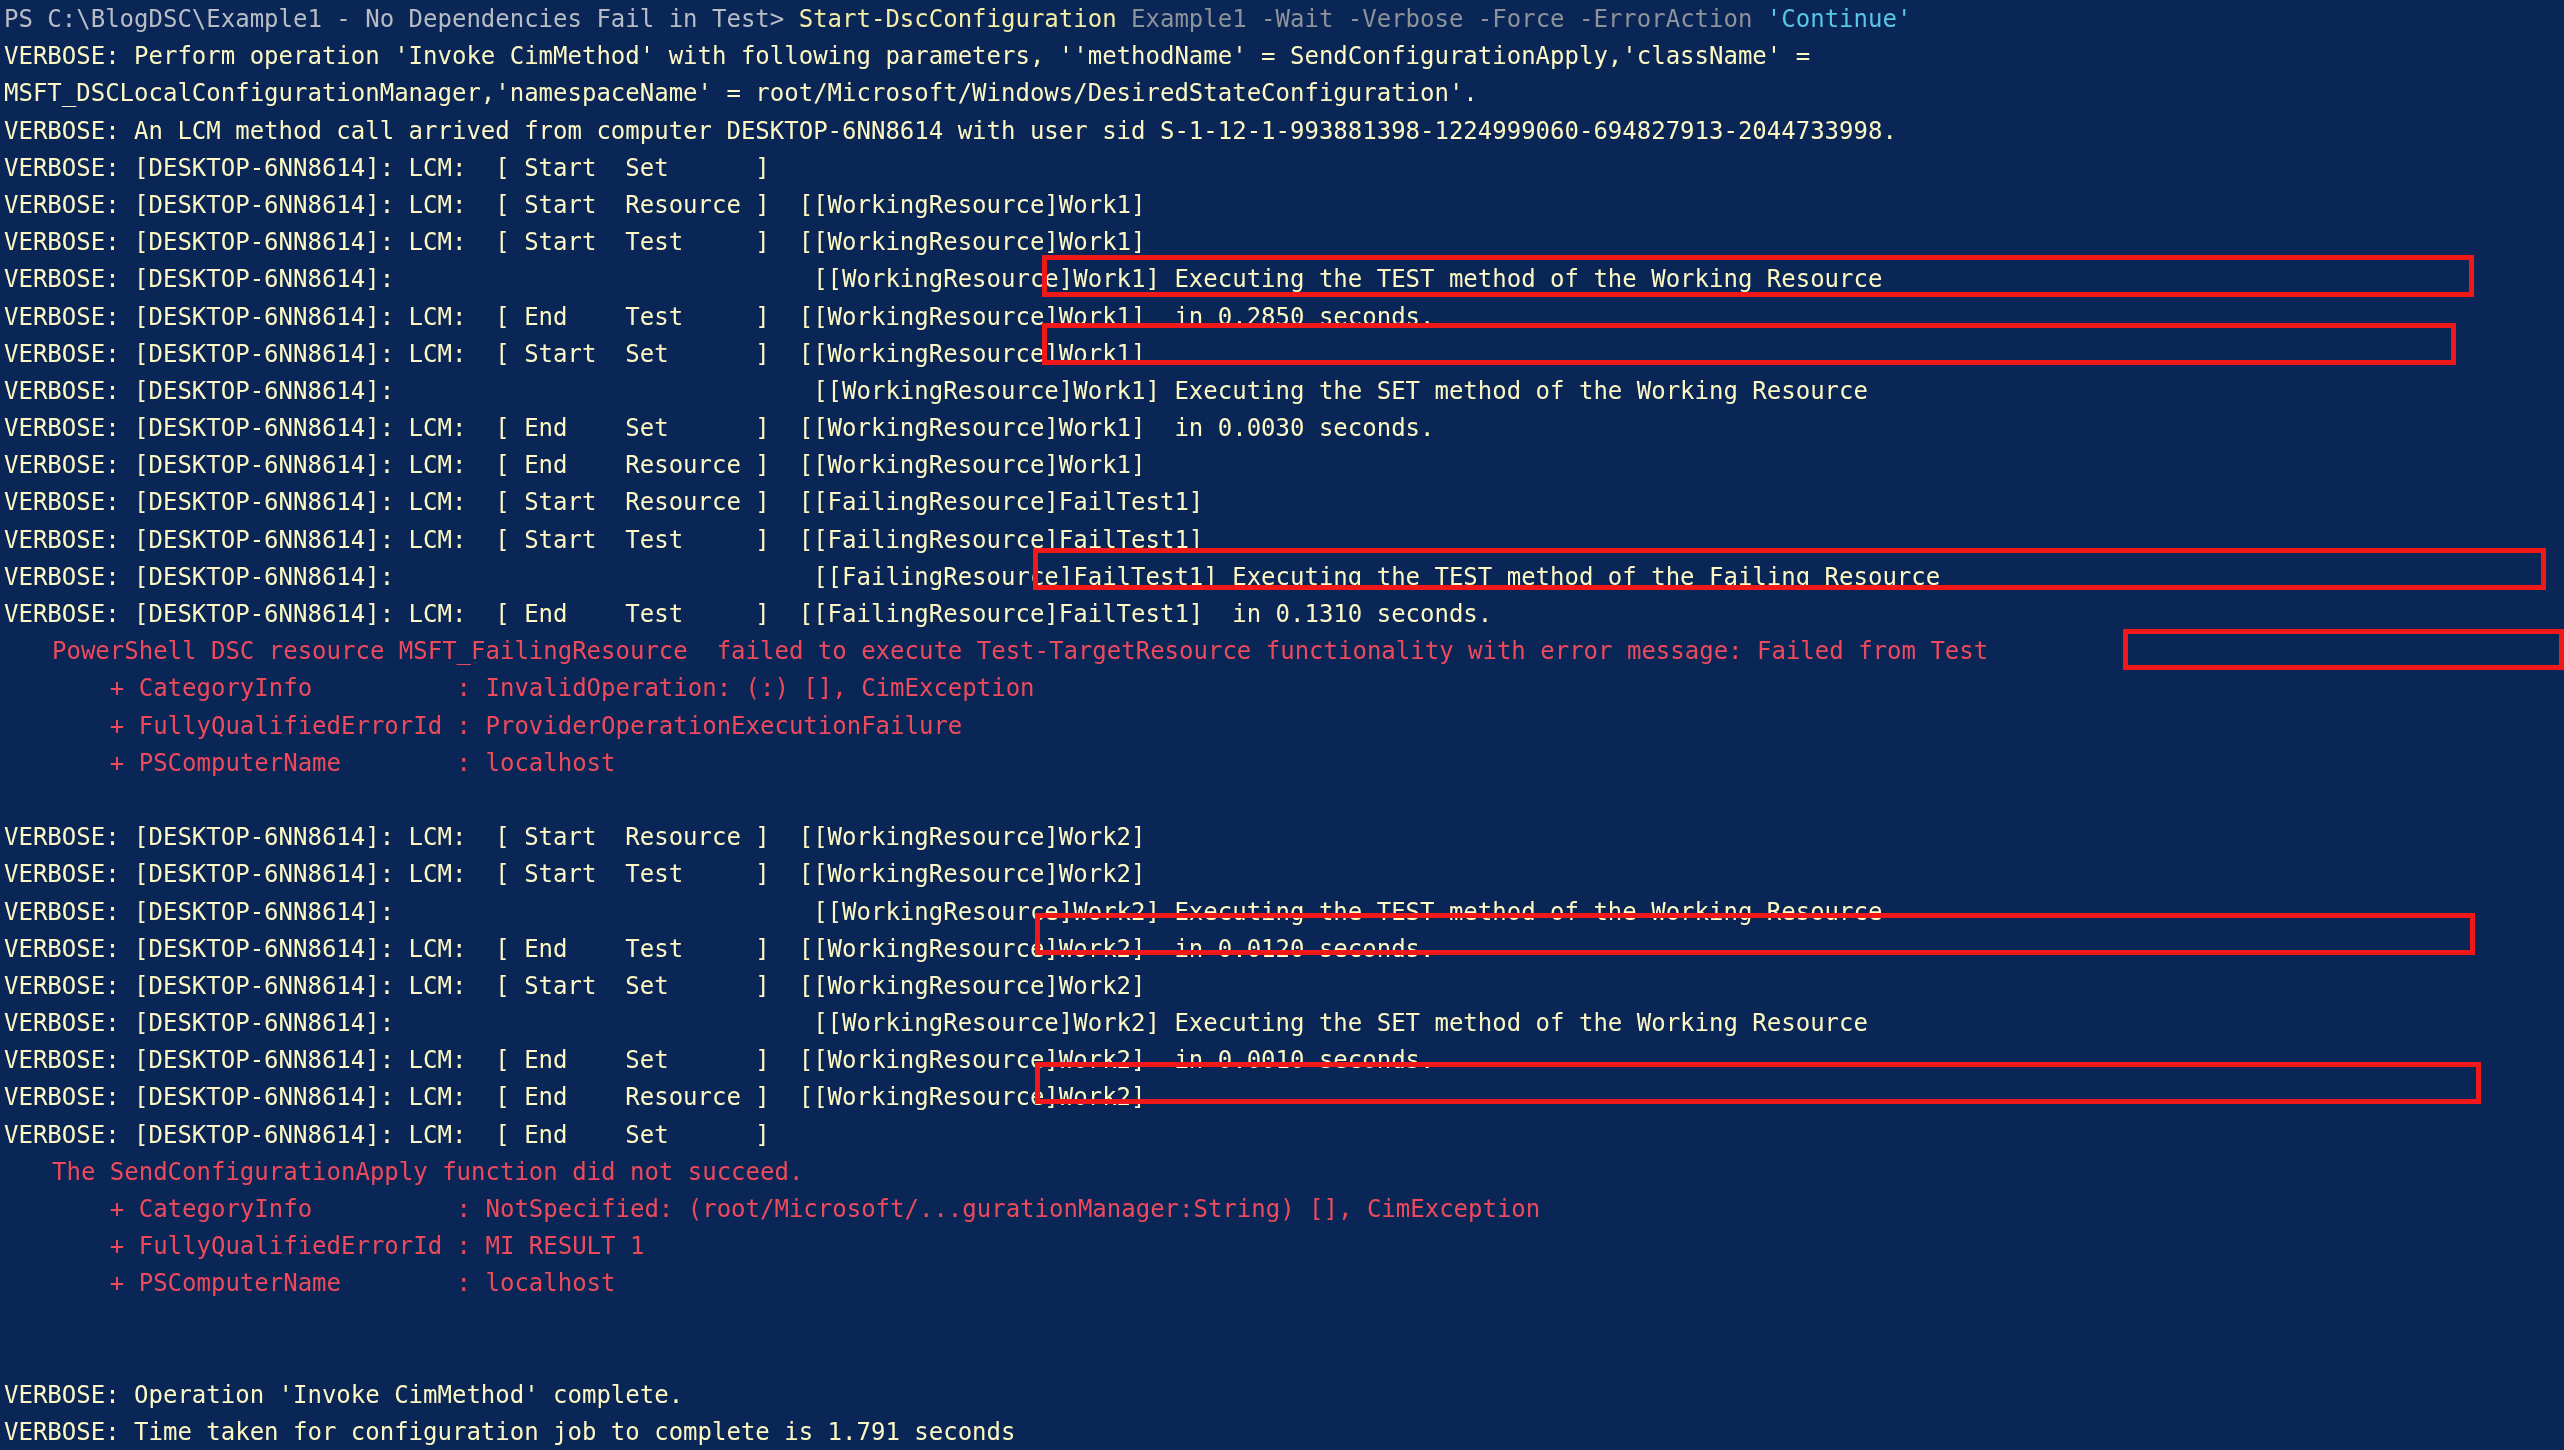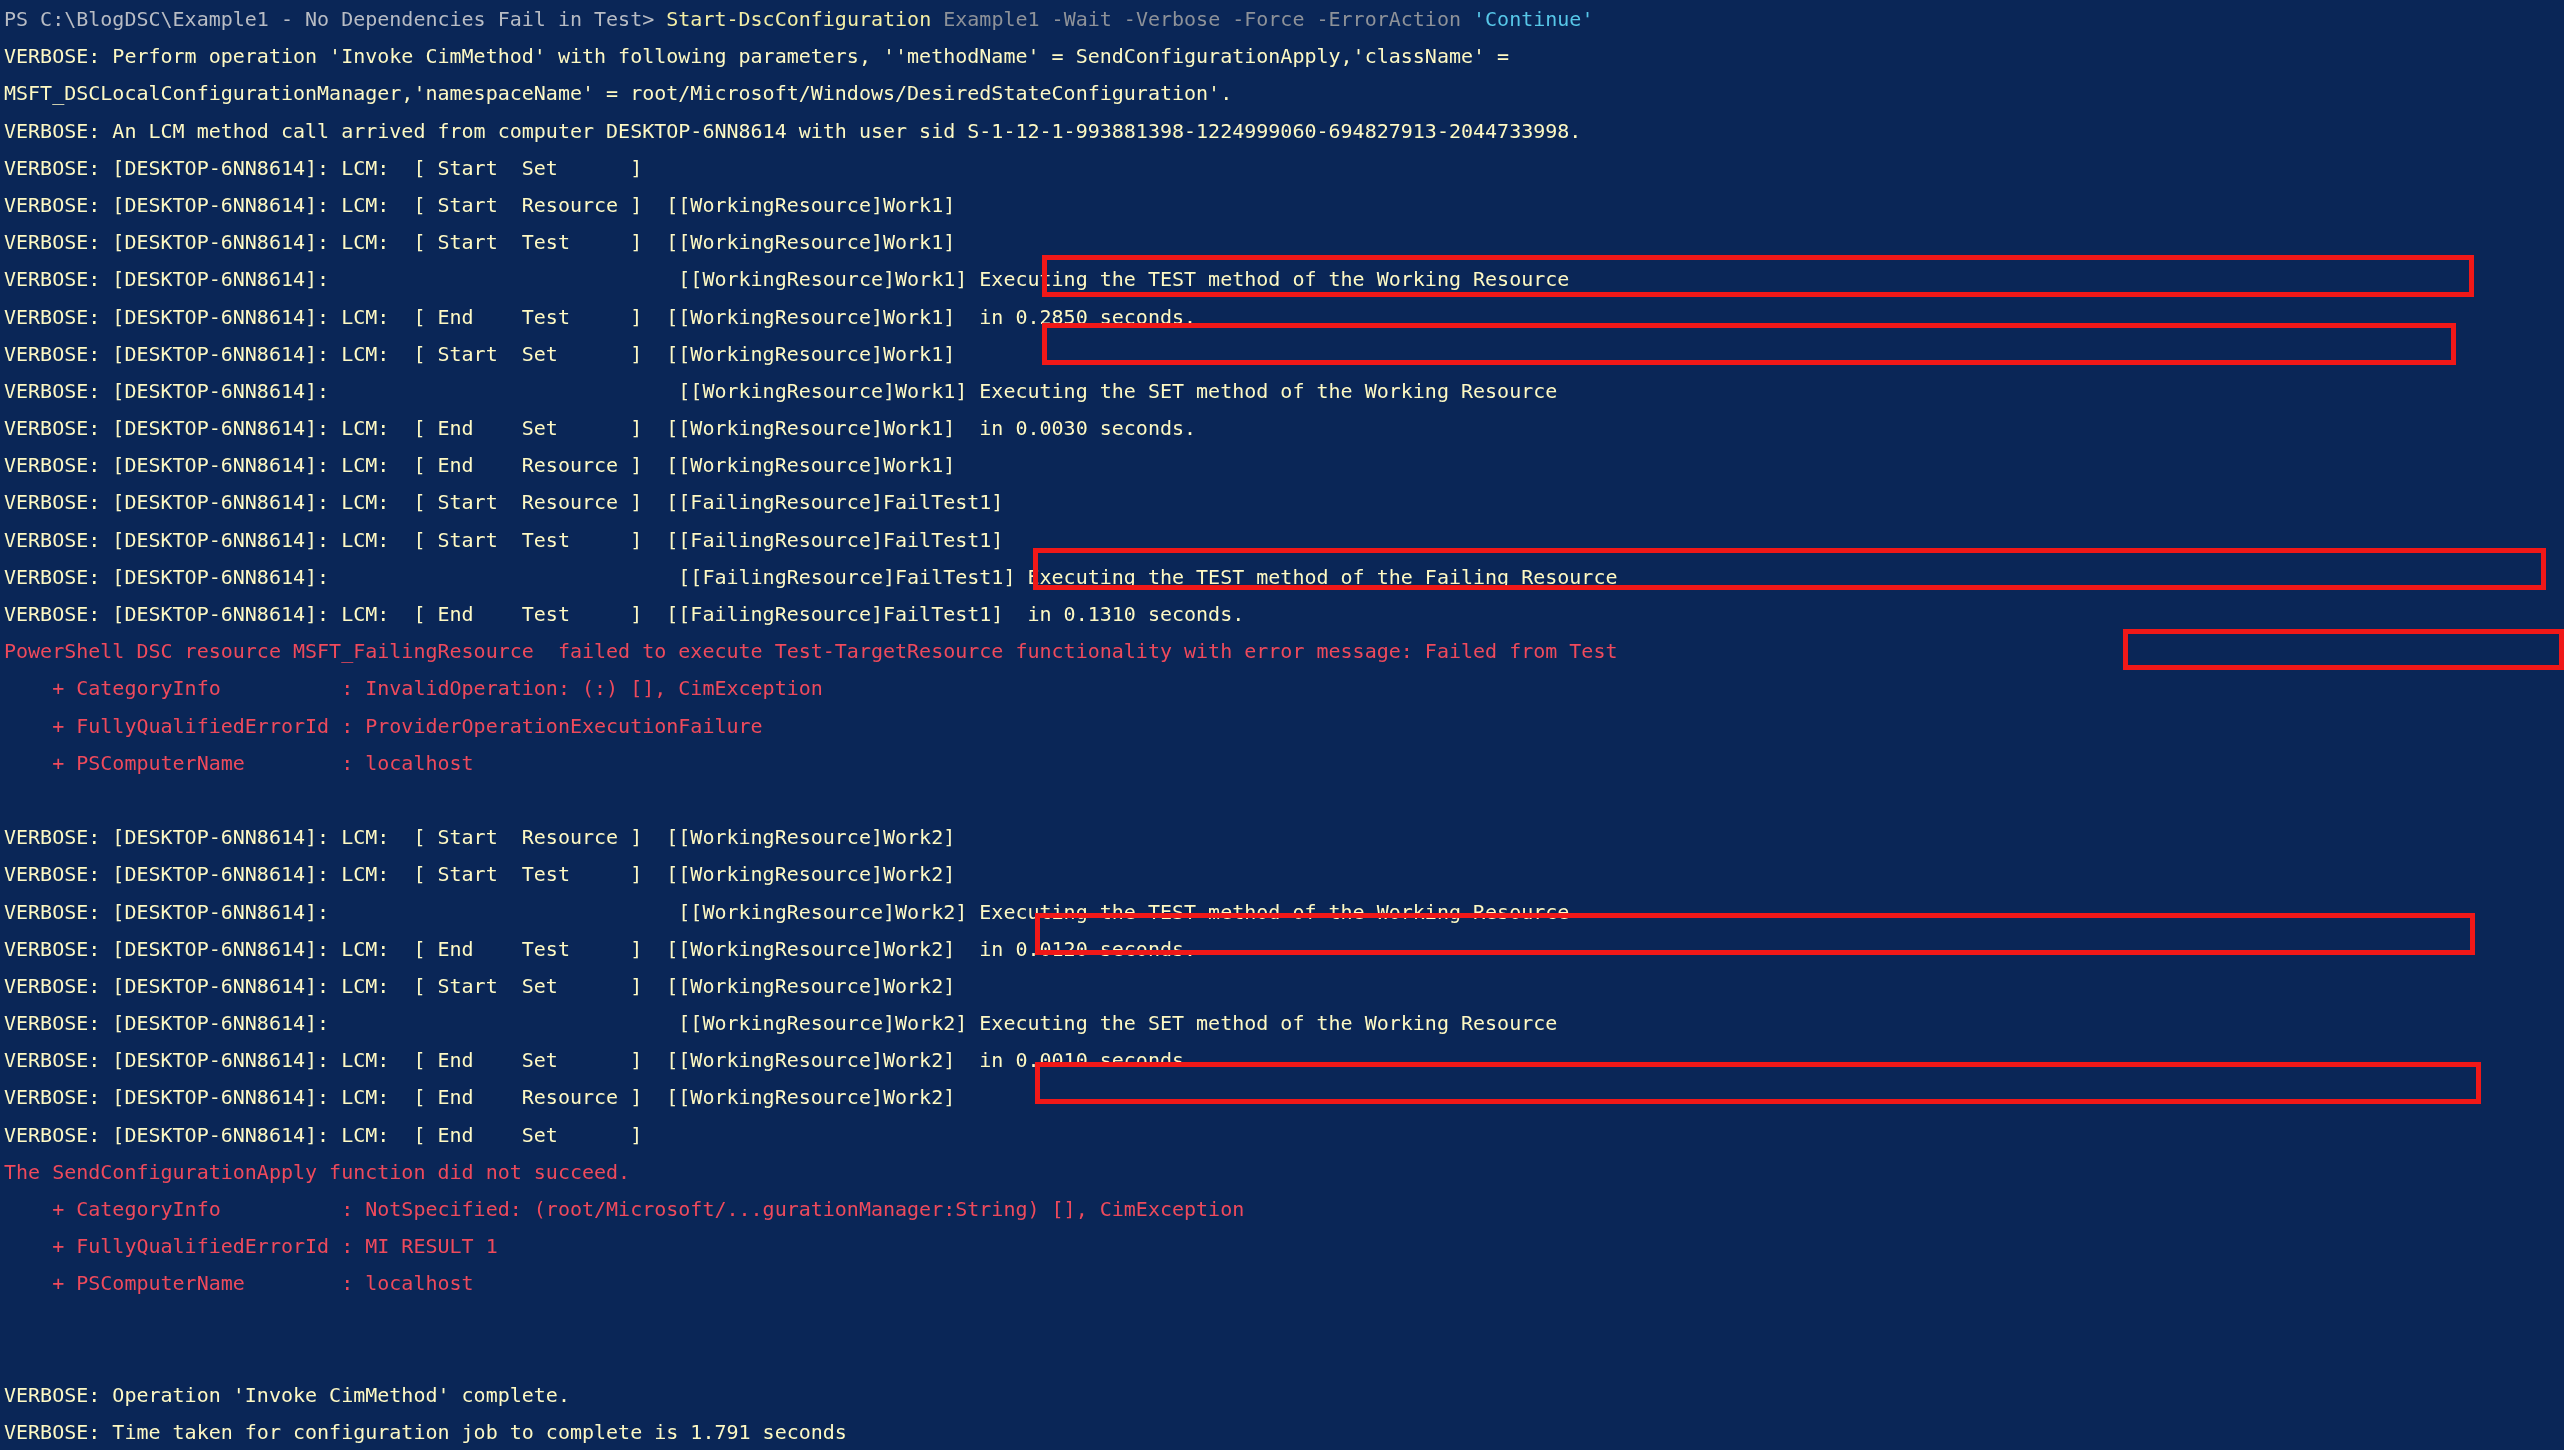--- a/index.html
+++ b/index.html
@@ -8,21 +8,21 @@
     padding: 0;
     background: #0a2657;
   }
   #console {
     position: relative;
     width: 2564px;
     height: 1450px;
     background: #0a2657;
     overflow: hidden;
     font-family: "DejaVu Sans Mono", "Liberation Mono", monospace;
-    font-size: 20px;
+    font-size: 24px;
     line-height: 37.2px;
     letter-spacing: 0;
     box-sizing: border-box;
     padding: 0;
   }
   #lines {
     position: absolute;
     top: 1px;
     left: 4px;
     white-space: pre;
@@ -31,21 +31,21 @@
     height: 37.2px;
     white-space: pre;
     font-variant-ligatures: none;
   }
   .c-verbose  { color: #fef9c3; }
   .c-prompt   { color: #b8bcc4; }
   .c-cmd      { color: #f5efa5; }
   .c-arg      { color: #8e9299; }
   .c-param    { color: #8e9299; }
   .c-string   { color: #57c7e8; }
-  .c-error    { color: #ef4a5c; }
+  .c-error    { color: #ef4a5c; margin-left: 48px; }
 
   .hl {
     position: absolute;
     border: 5px solid #f01818;
     box-sizing: border-box;
     pointer-events: none;
     background: transparent;
   }
 </style>
 </head>

